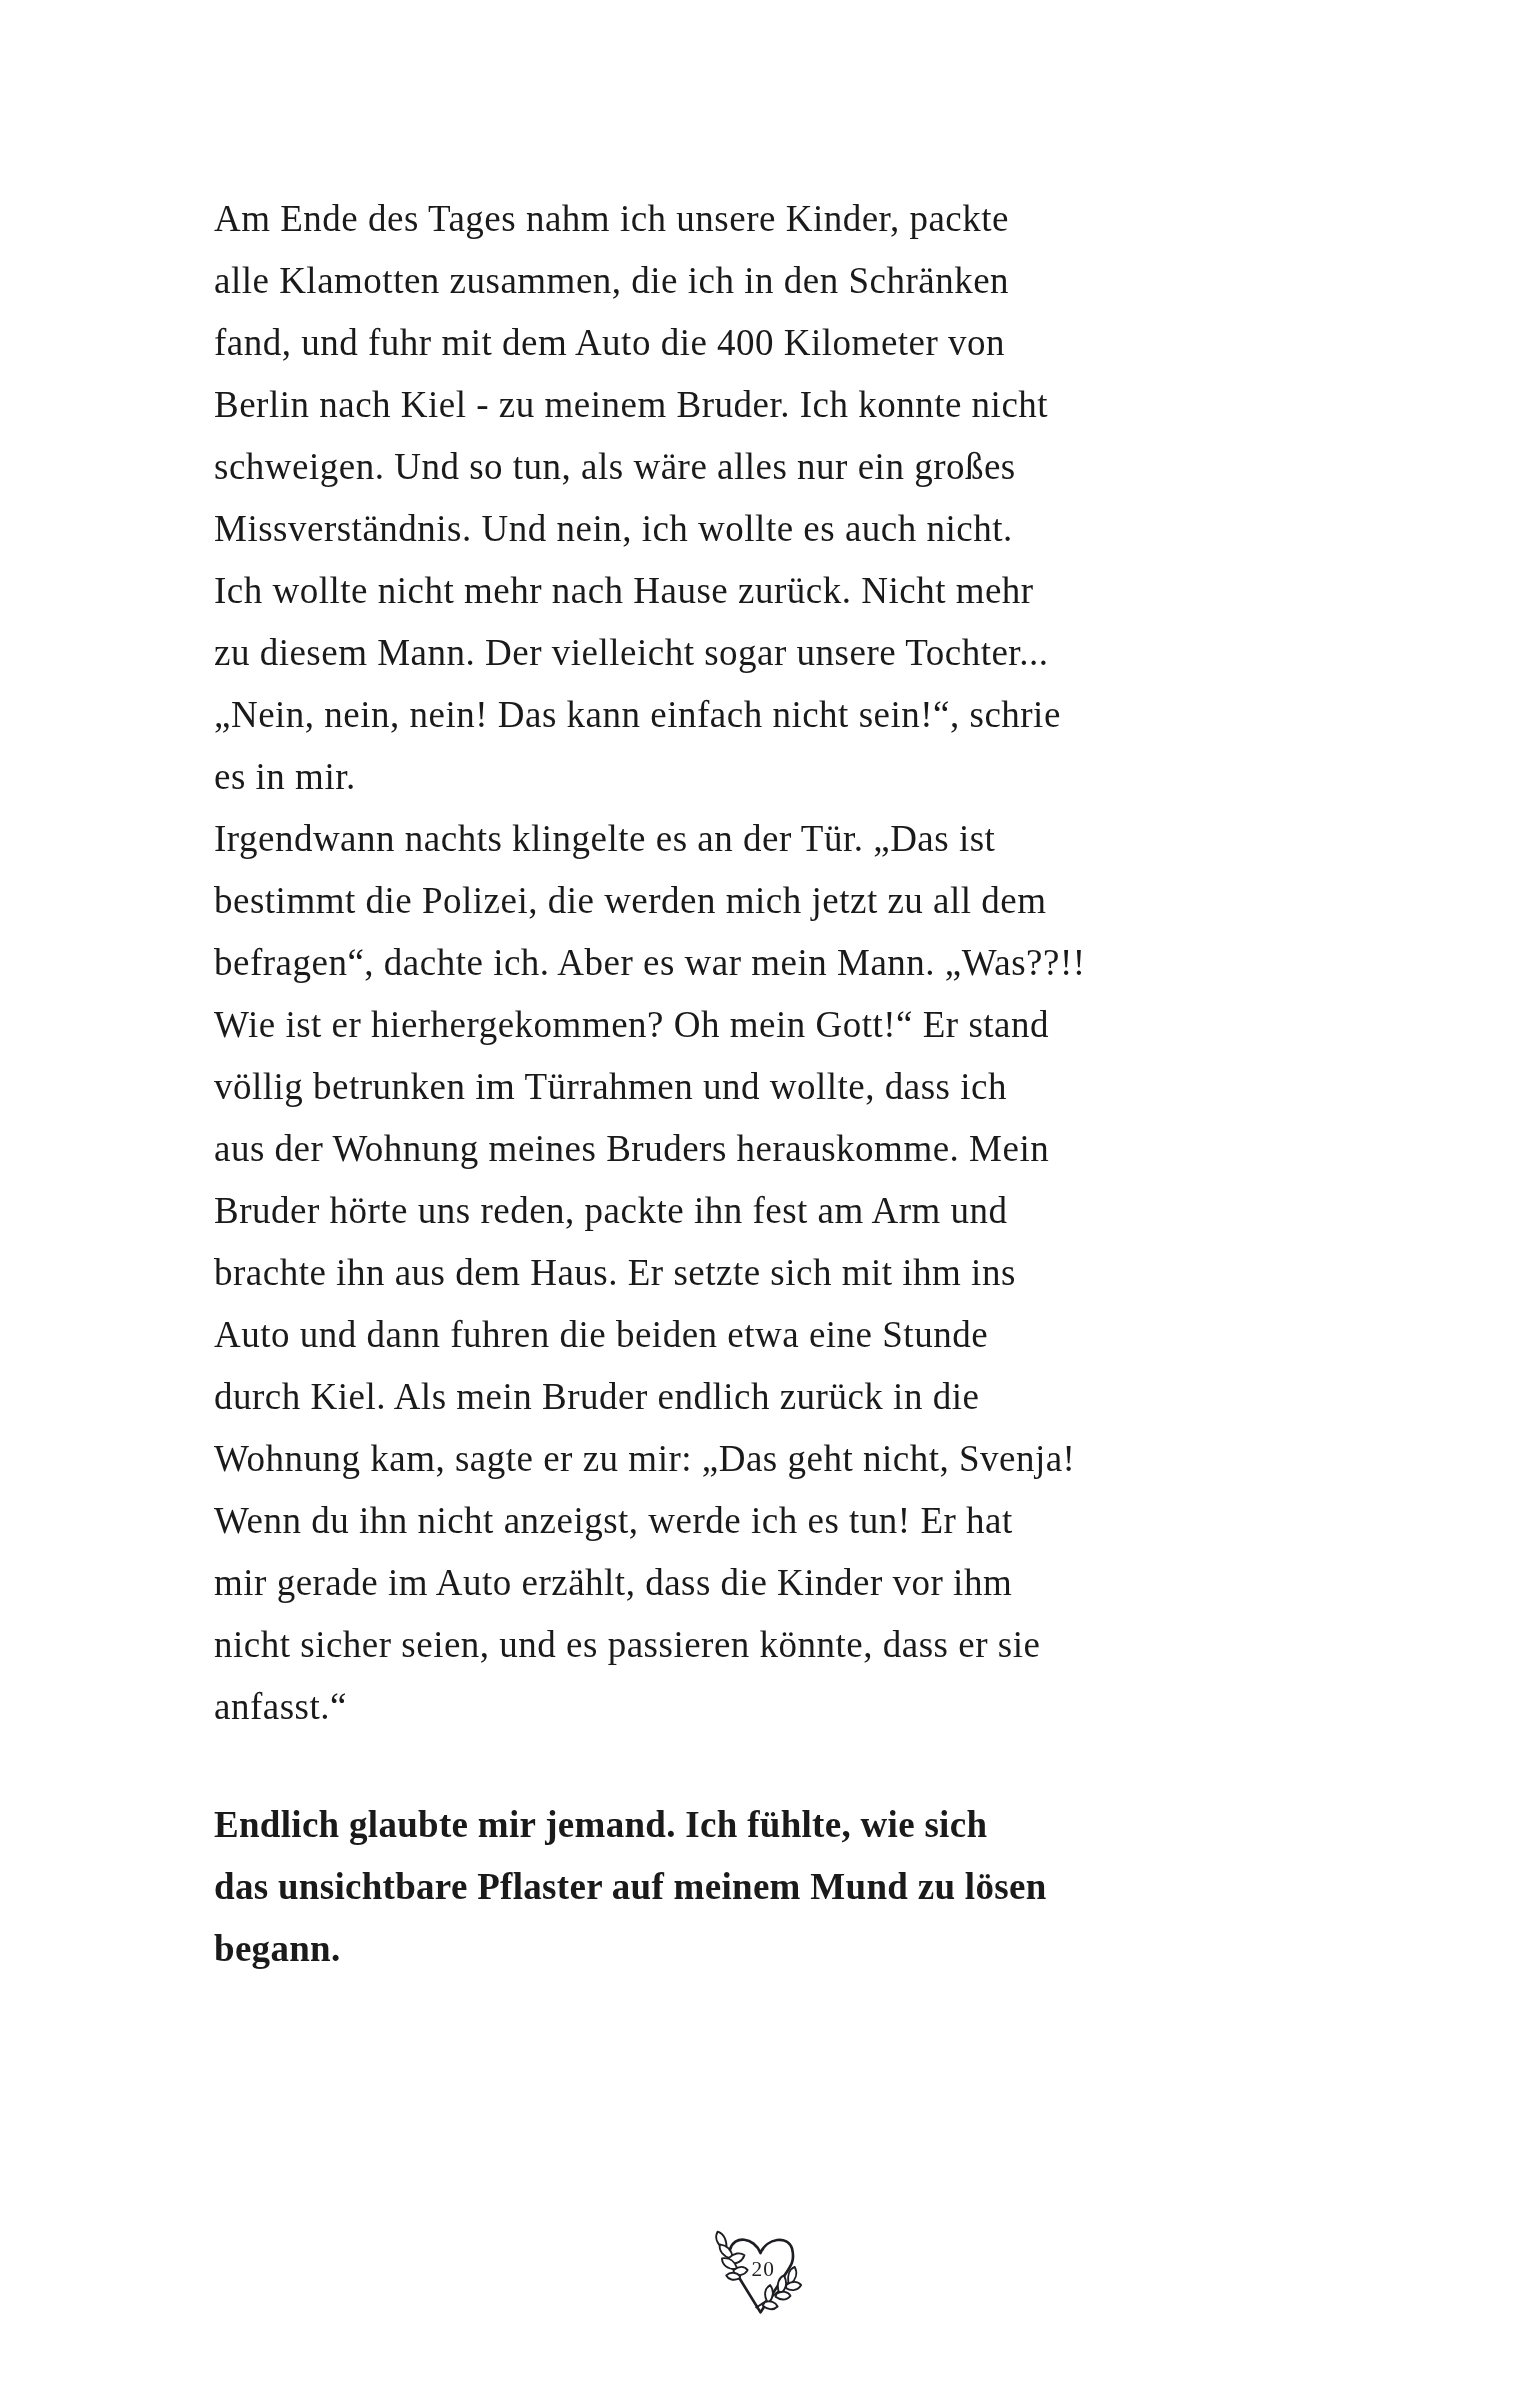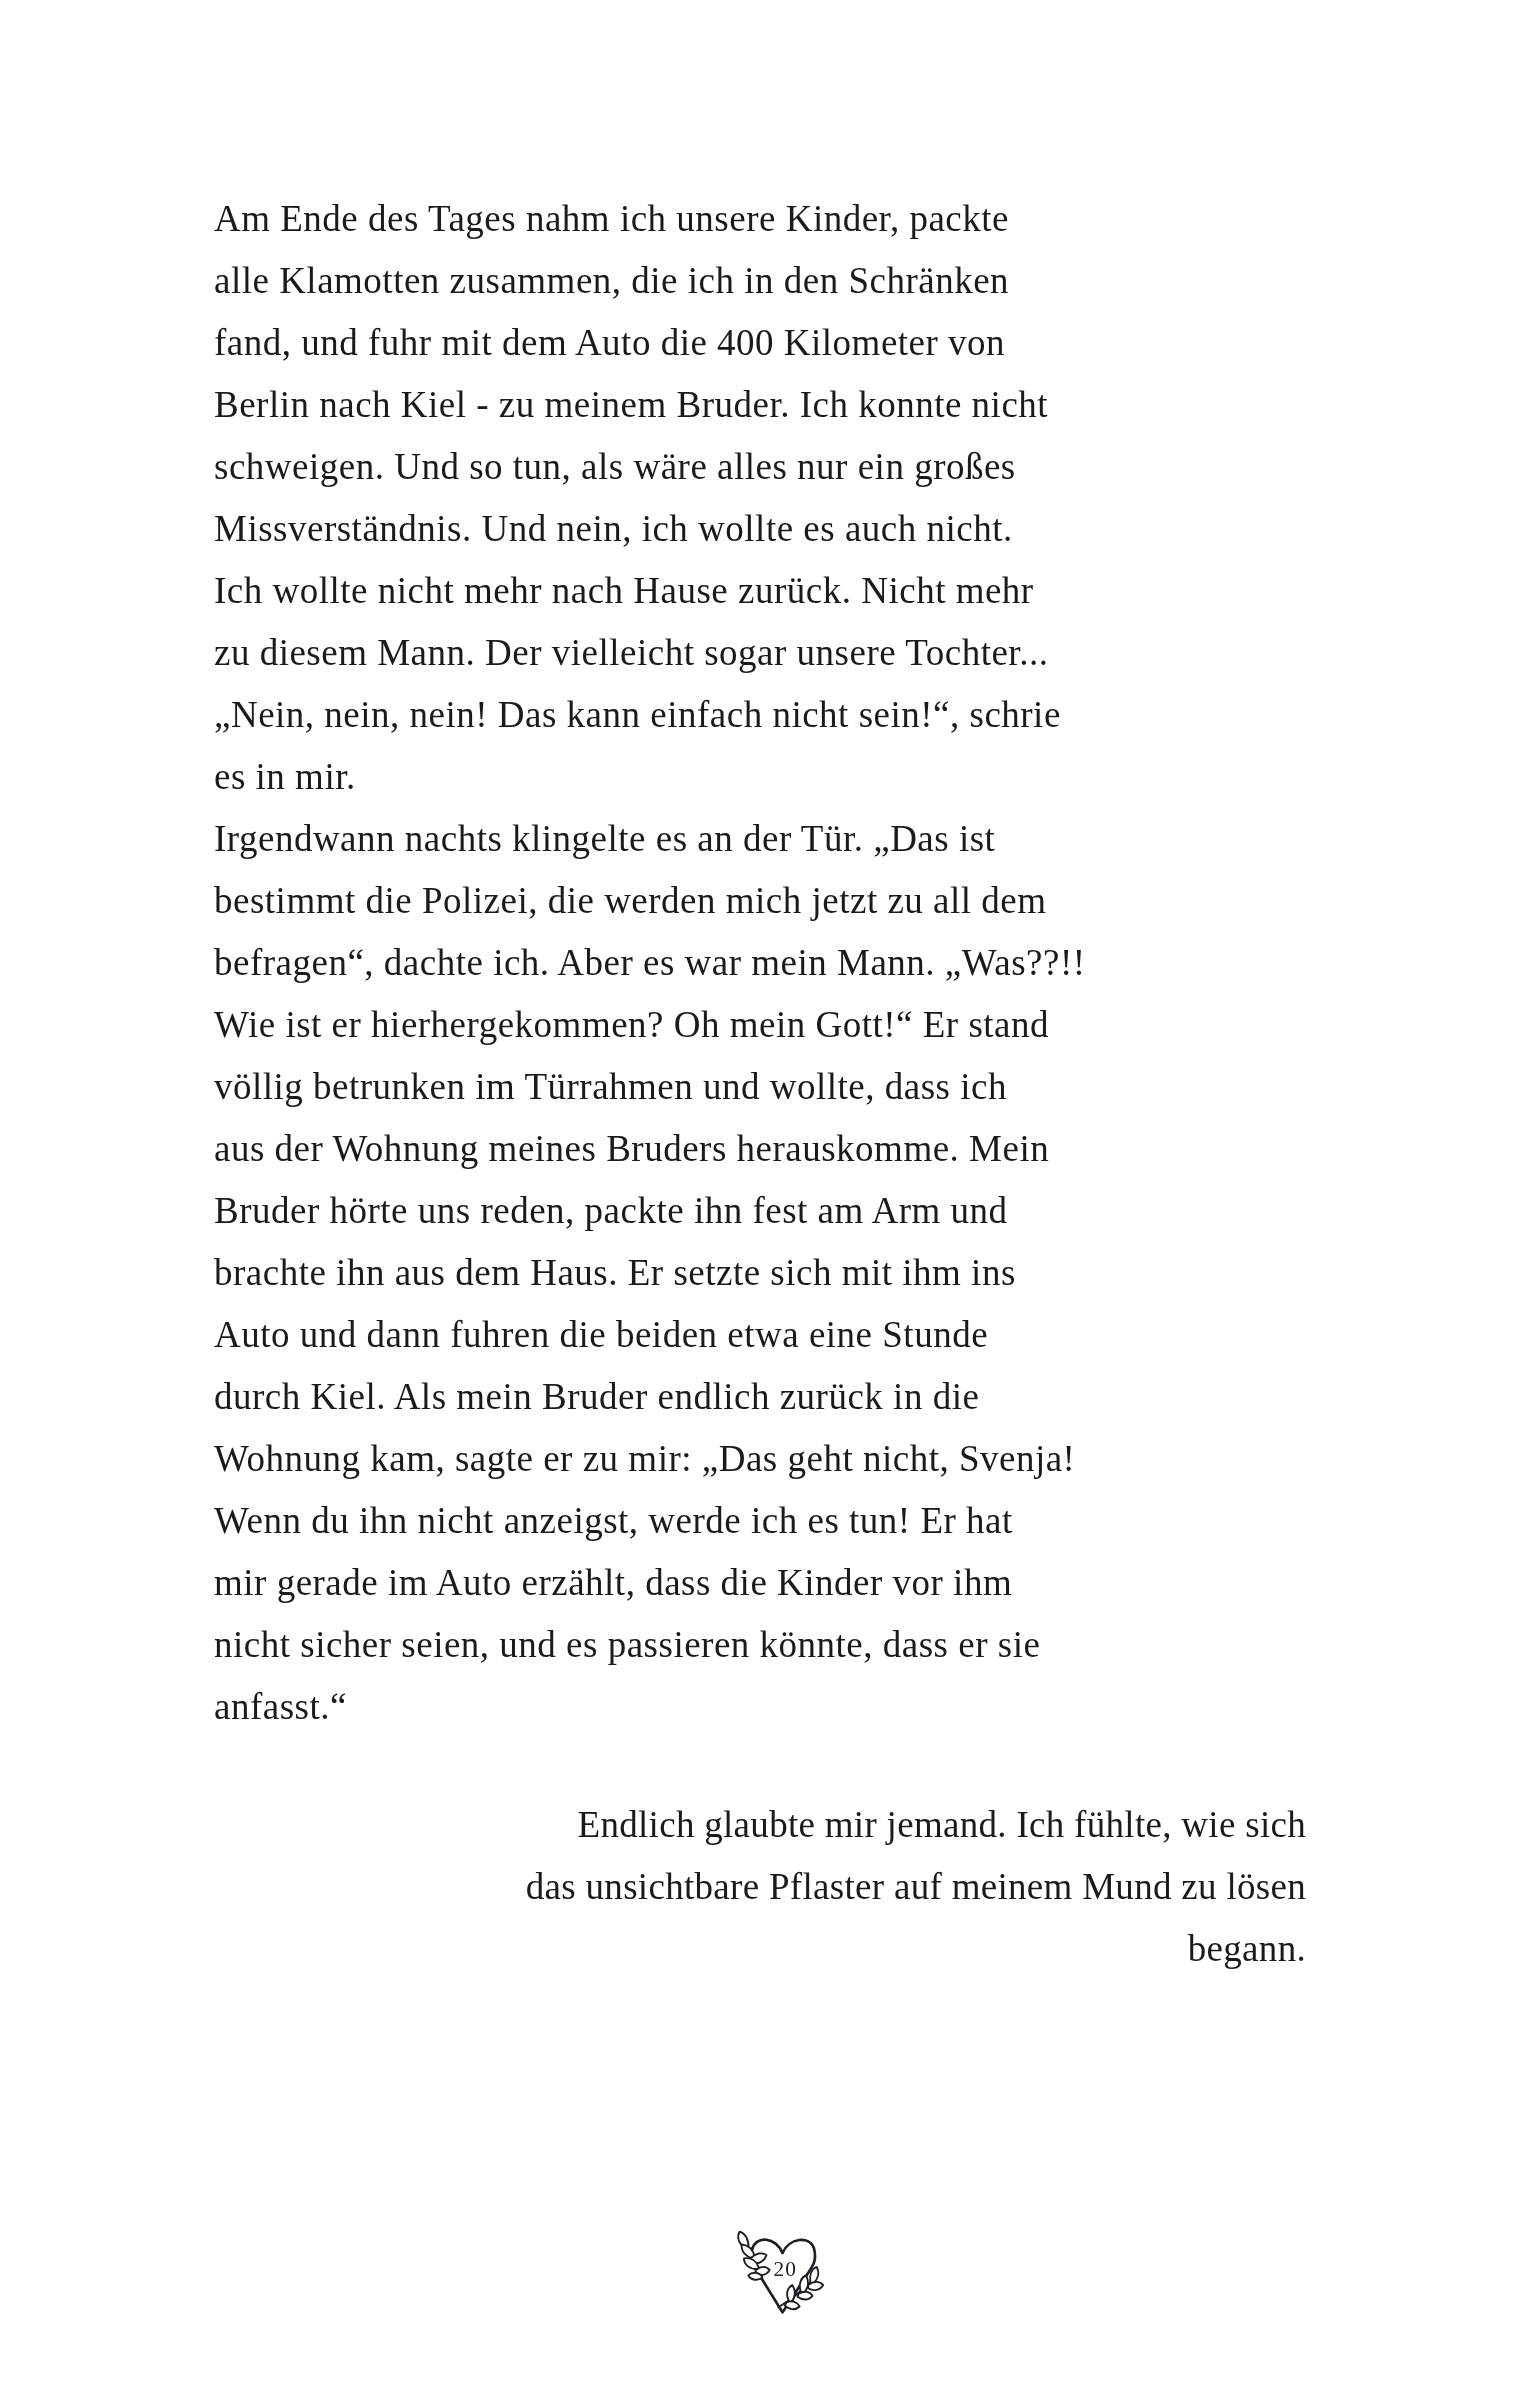--- a/index.html
+++ b/index.html
@@ -27,30 +27,30 @@
     margin: 0;
     white-space: pre;
     font-size: 37px;
     line-height: 62px;
     letter-spacing: 0.5px;
     font-weight: normal;
     color: #1a1a1a;
   }
   .pull-quote {
     margin: 56px 0 0 0;
-    font-weight: normal;
-    text-align: right;
+    font-weight: bold;
+    text-align: left;
     letter-spacing: 0.3px;
   }
   .para-continued {
     margin-top: 24.6px;
   }
   .footer-ornament {
     position: absolute;
-    left: 729px;
+    left: 707px;
     top: 2225px;
     width: 107px;
     height: 102px;
   }
   .footer-ornament svg {
     display: block;
     width: 107px;
     height: 102px;
   }
   .page-number-text {

